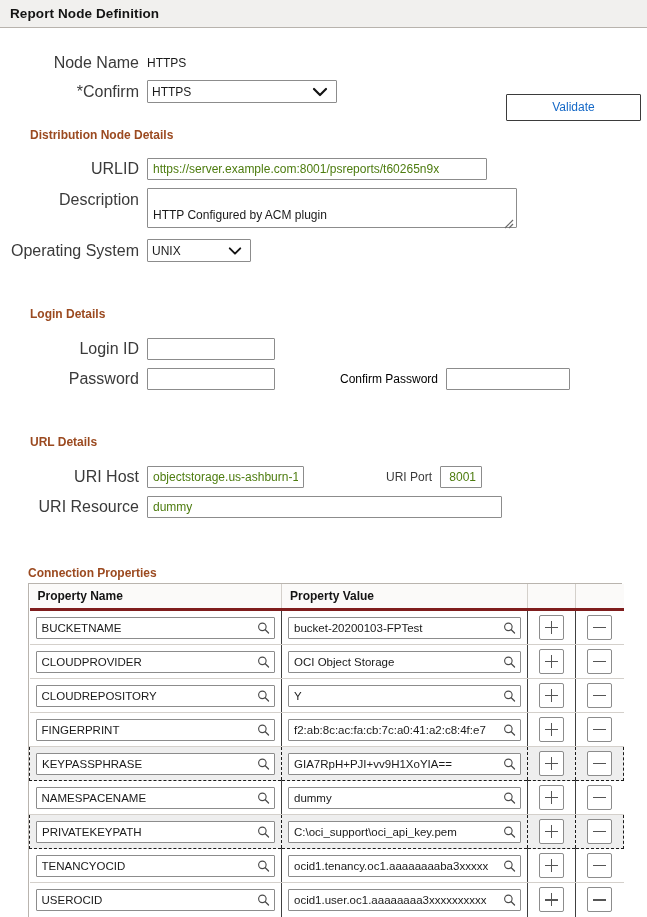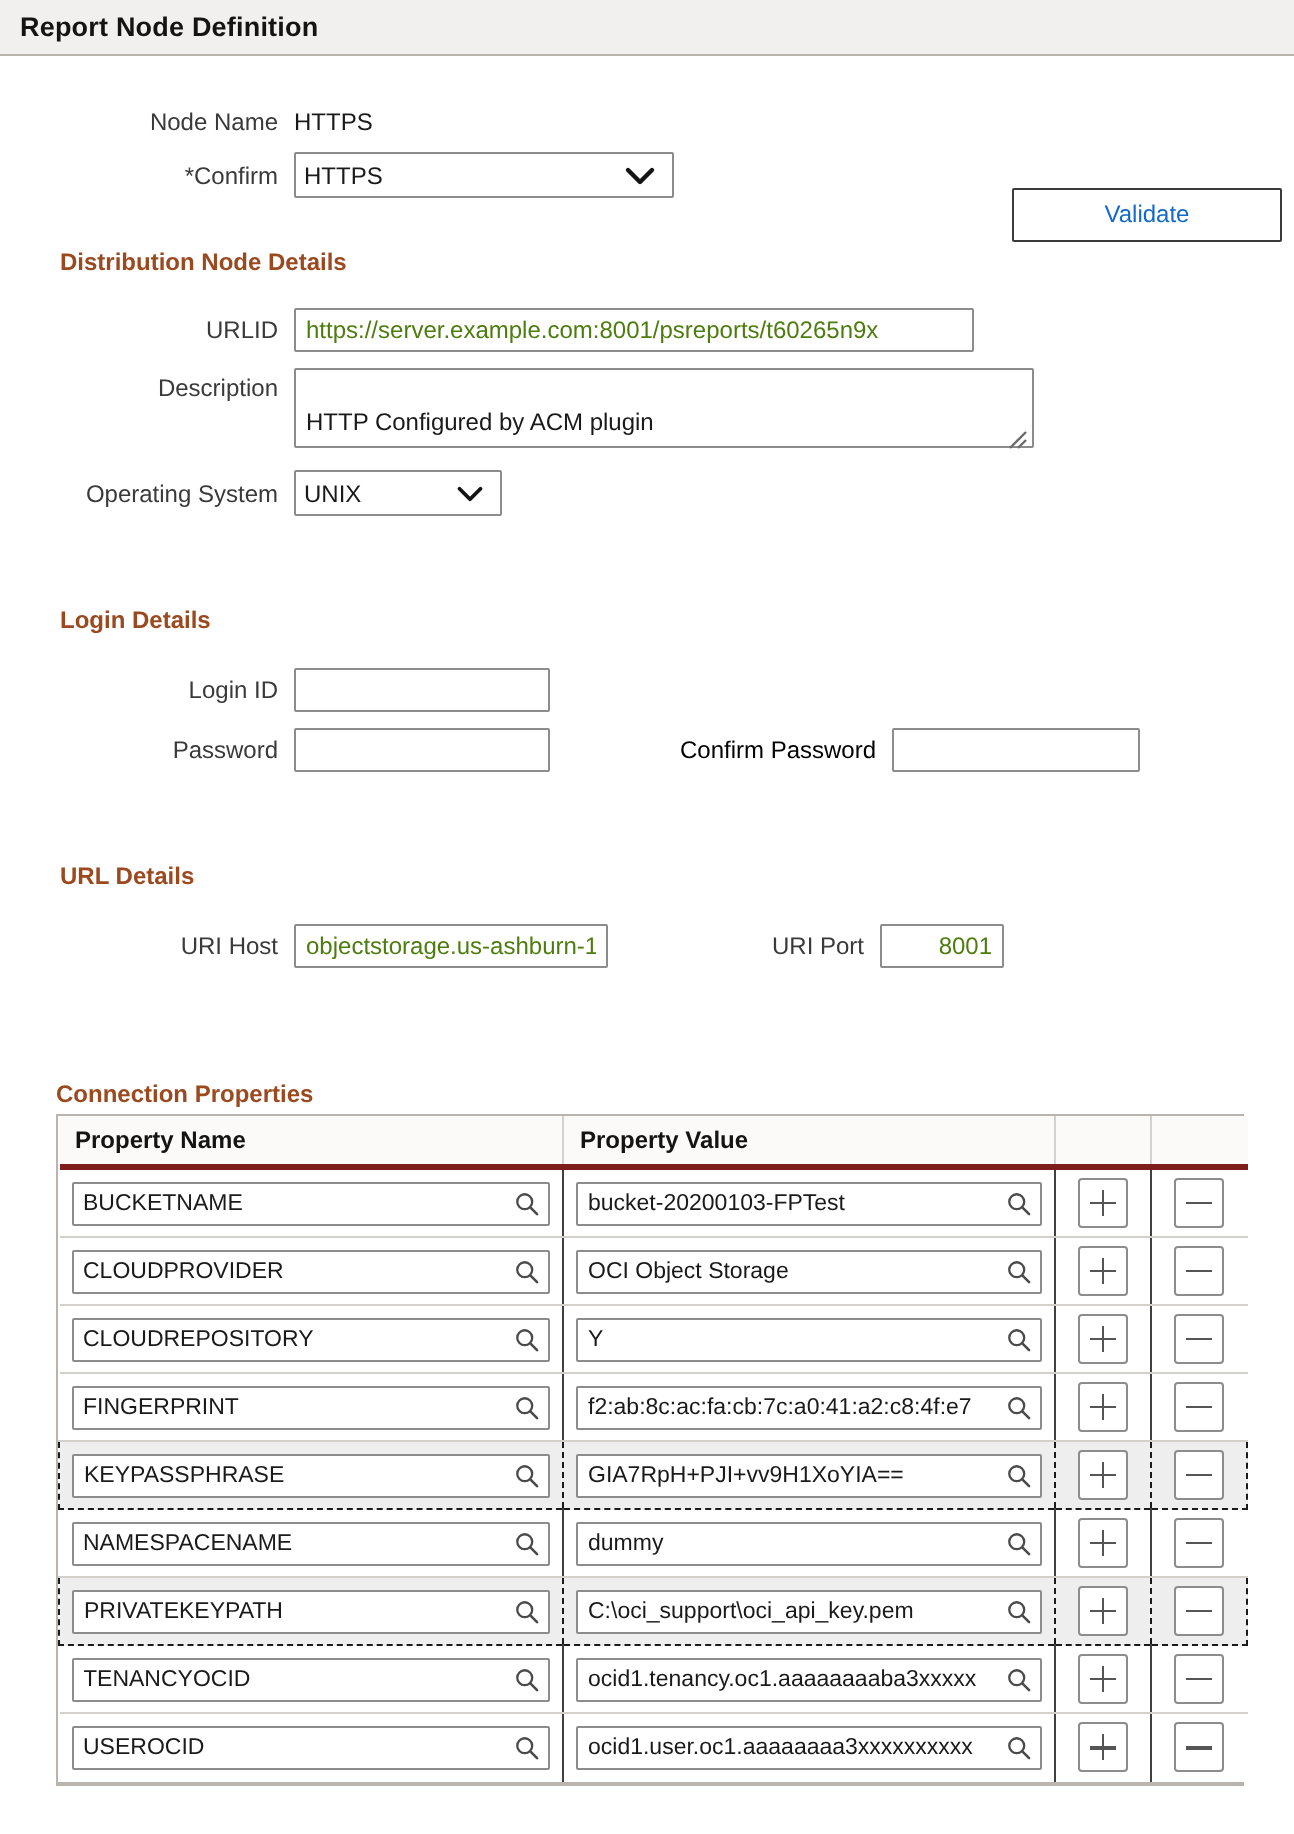--- a/index.html
+++ b/index.html
@@ -40,21 +40,21 @@
   .row {
     display: flex;
     align-items: center;
     margin-bottom: 8px;
   }
   .lbl {
     width: 147px;
     text-align: right;
     padding-right: 8px;
     box-sizing: border-box;
-    font-size: 12px;
+    font-size: 16px;
     color: #3a3a3a;
     white-space: nowrap;
   }
   .static-val {
     font-size: 12px;
     color: #1a1a1a;
   }
 
   input.fld, .fld {
     font-family: "Liberation Sans", sans-serif;
@@ -354,23 +354,27 @@
 
   <div style="height:45px"></div>
   <div class="section-head">URL Details</div>
   <div style="height:17px"></div>
 
   <div class="row">
     <div class="lbl">URI Host</div>
     <input class="fld" style="width: 157px;" type="text" value="objectstorage.us-ashburn-1.cc">
     <div style="width:82px"></div>
     <div style="font-size:12px;color:#3a3a3a;white-space:nowrap;padding-right:8px">URI Port</div>
-    <input class="fld" style="width: 62px; text-align: right;" type="text" value="8001">
-  </div>
-
+    <input class="fld" style="width: 42px; text-align: right;" type="text" value="8001">
+  </div>
+
+  <div class="row" style="margin-bottom:0">
+    <div class="lbl">URI Resource</div>
+    <input class="fld" style="width: 355px;" type="text" value="dummy">
+  </div>
 
   <div style="height:48px"></div>
   <div class="grid-title">Connection Properties</div>
 
   <div class="grid">
     <table>
       <colgroup>
         <col class="col-name">
           <col class="col-value">
           <col class="col-plus">

